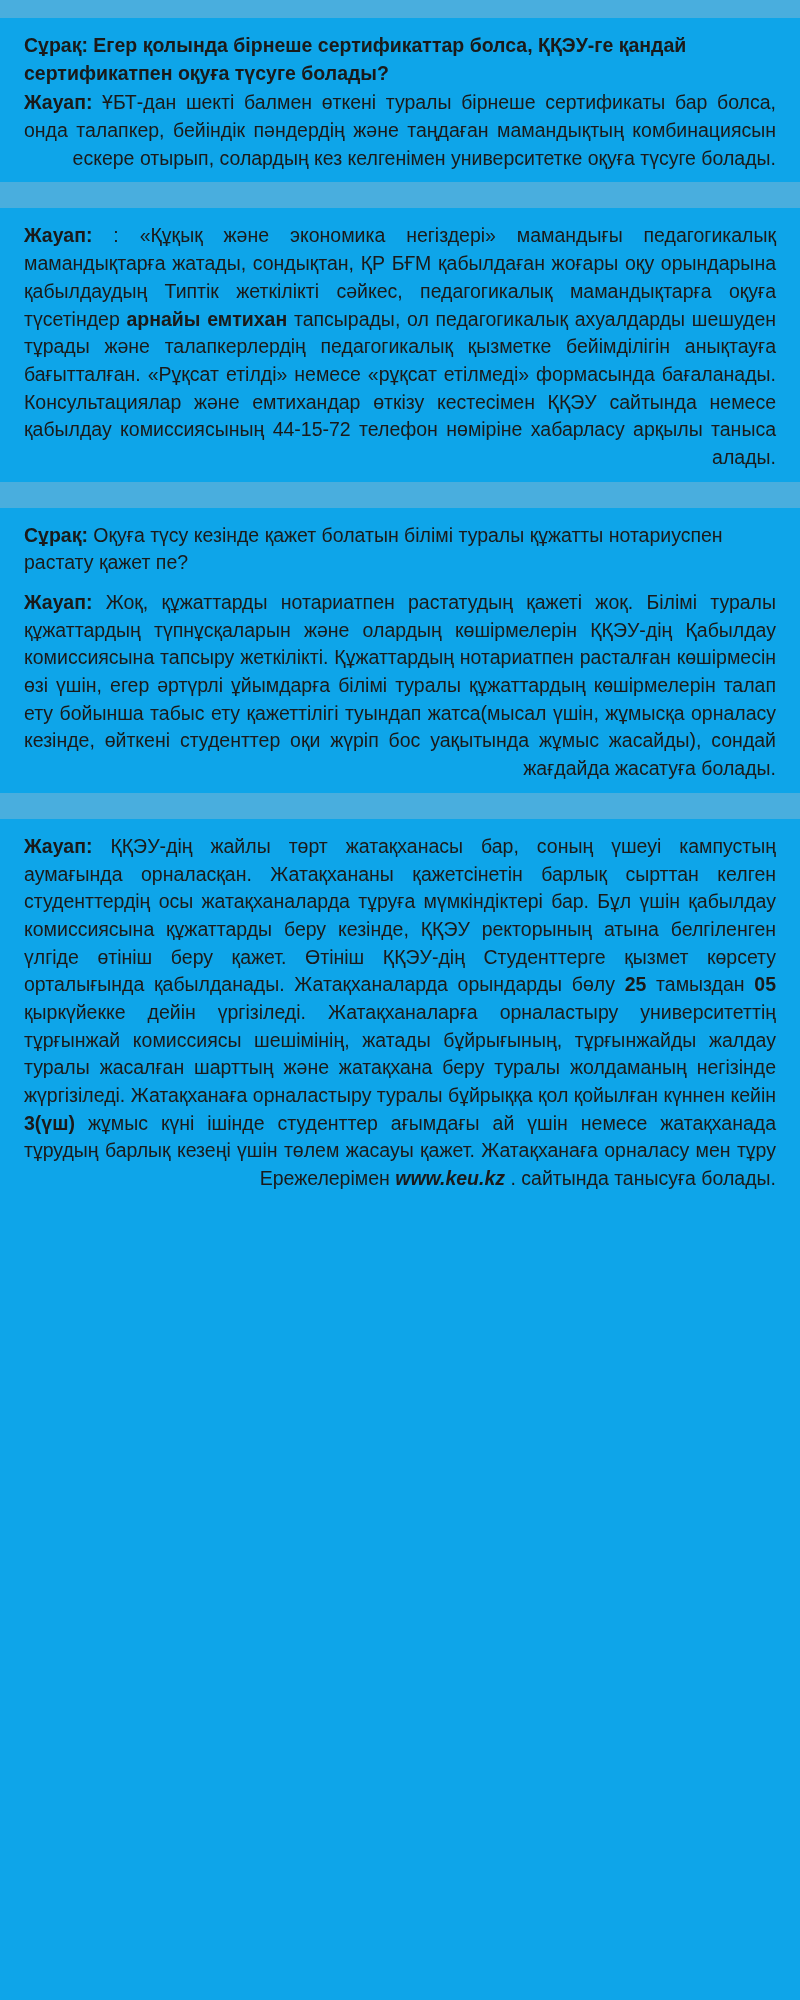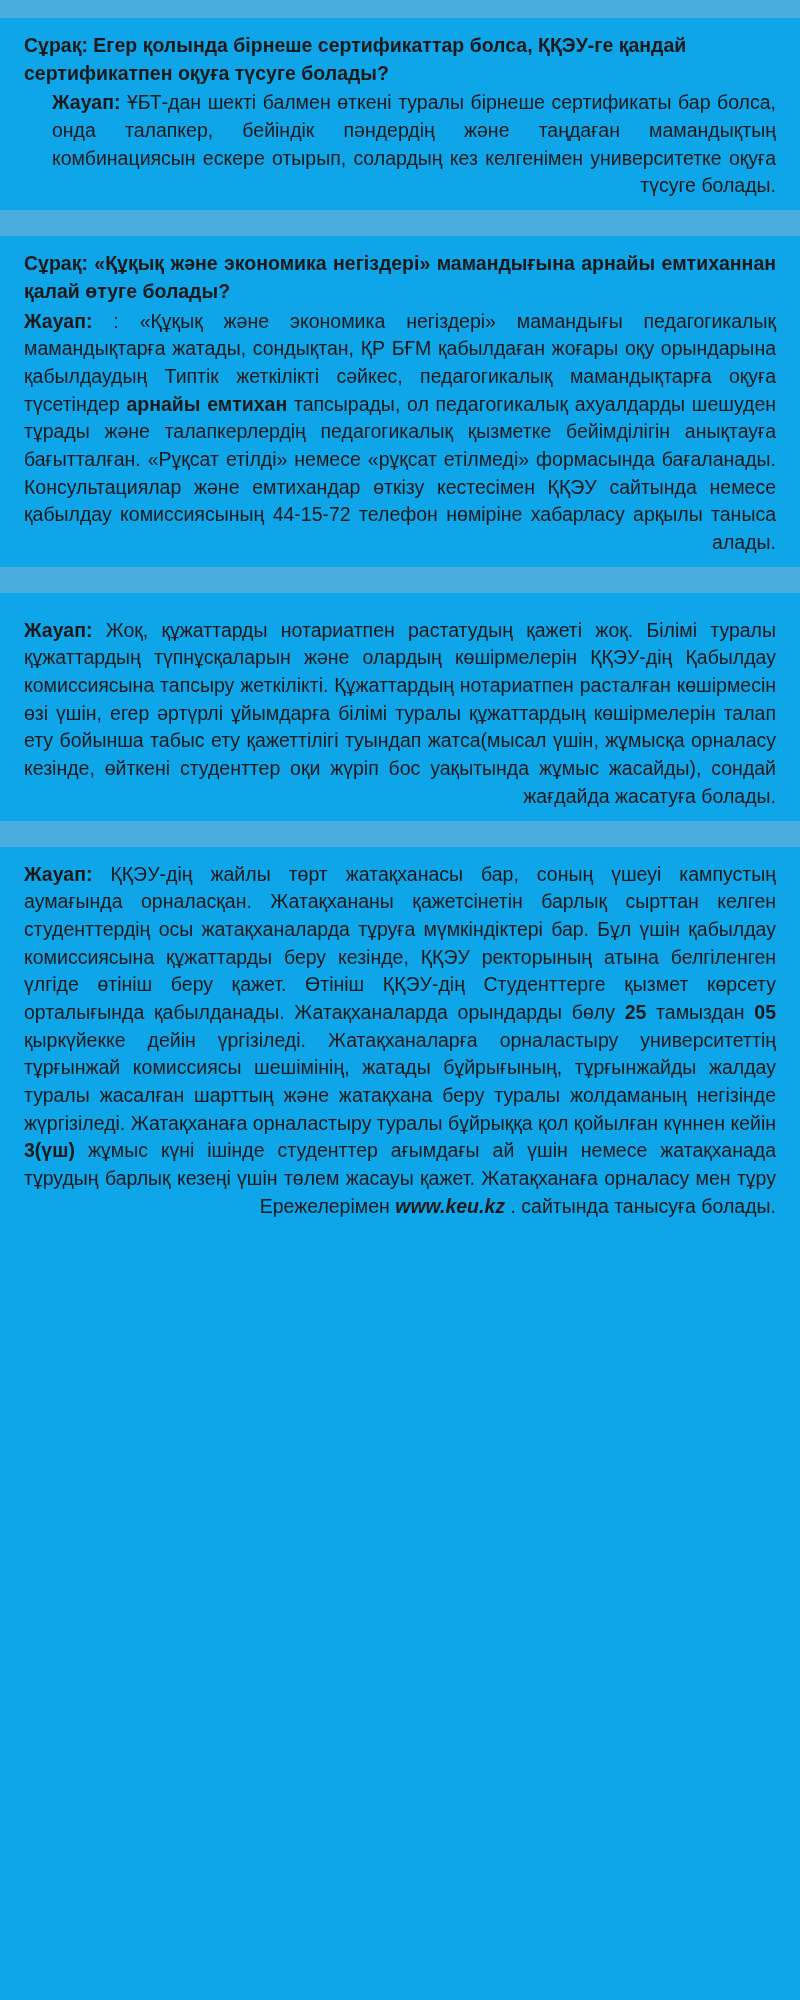--- a/index.html
+++ b/index.html
@@ -69,21 +69,21 @@
     height: 10px;
   }
   .spacer-bottom {
     flex: 1 1 auto;
     min-height: 10px;
   }
   .block-1 .question {
     text-align: left;
     text-align-last: left;
   }
-  .block-1 .answer { text-align: justify; text-align-last: right; margin-left: 28px; }
+  .block-1 .answer { text-align: justify; text-align-last: right; }
   .block-3 .question { text-align: left; text-align-last: left; }
 </style>
 </head>
 <body style="background: rgb(255, 255, 255);">
 
 <div class="page">
 
   <div class="divider top" style="background: rgb(73, 174, 222);"></div>
 
   <div class="qa-block block-1">
@@ -93,35 +93,35 @@
     </p>
     <p class="answer">
       <span class="lbl">Жауап:</span>
       <span>ҰБТ-дан шекті балмен  өткені туралы бірнеше сертификаты бар болса, онда талапкер, бейіндік пәндердің және таңдаған мамандықтың комбинациясын ескере отырып, солардың кез келгенімен университетке оқуға түсуге болады.</span>
     </p>
   </div>
 
   <div class="divider mid" style="background: rgb(73, 174, 222);"></div>
 
   <div class="qa-block block-2">
-    <p class="question">
-      <span class="lbl">Сұрақ:</span>
-      <span class="qtext">«Құқық және экономика негіздері» мамандығына арнайы емтиханнан қалай өтуге болады?</span>
-    </p>
     <p class="answer">
       <span class="lbl">Жауап:</span>
       <span>: «Құқық  және экономика негіздері» мамандығы педагогикалық мамандықтарға жатады, сондықтан, ҚР БҒМ қабылдаған жоғары оқу орындарына қабылдаудың Типтік жеткілікті сәйкес, педагогикалық мамандықтарға оқуға түсетіндер </span>
       <span class="strong">арнайы емтихан</span>
       <span> тапсырады, ол педагогикалық ахуалдарды шешуден тұрады және талапкерлердің педагогикалық қызметке  бейімділігін анықтауға бағытталған. «Рұқсат етілді» немесе «рұқсат етілмеді» формасында бағаланады. Консультациялар және емтихандар өткізу кестесімен ҚҚЭУ сайтында немесе қабылдау комиссиясының  44-15-72 телефон нөміріне хабарласу арқылы таныса алады.</span>
     </p>
   </div>
 
   <div class="divider mid" style="background: rgb(73, 174, 222);"></div>
 
   <div class="qa-block block-3">
+    <p class="question">
+      <span class="lbl">Сұрақ:</span>
+      <span>Оқуға түсу кезінде қажет болатын білімі туралы құжатты нотариуспен растату қажет пе?</span>
+    </p>
     <div class="gap-sm"></div>
     <p class="answer">
       <span class="lbl">Жауап:</span>
       <span>Жоқ, құжаттарды нотариатпен растатудың қажеті жоқ.  Білімі туралы құжаттардың түпнұсқаларын және олардың көшірмелерін ҚҚЭУ-дің Қабылдау комиссиясына тапсыру жеткілікті. Құжаттардың нотариатпен расталған көшірмесін өзі үшін, егер әртүрлі ұйымдарға білімі туралы құжаттардың көшірмелерін  талап ету бойынша табыс ету қажеттілігі туындап жатса(мысал үшін, жұмысқа орналасу кезінде, өйткені студенттер оқи жүріп бос уақытында  жұмыс жасайды), сондай жағдайда жасатуға болады.</span>
     </p>
   </div>
 
   <div class="divider mid" style="background: rgb(73, 174, 222);"></div>
 
   <div class="qa-block block-4">

